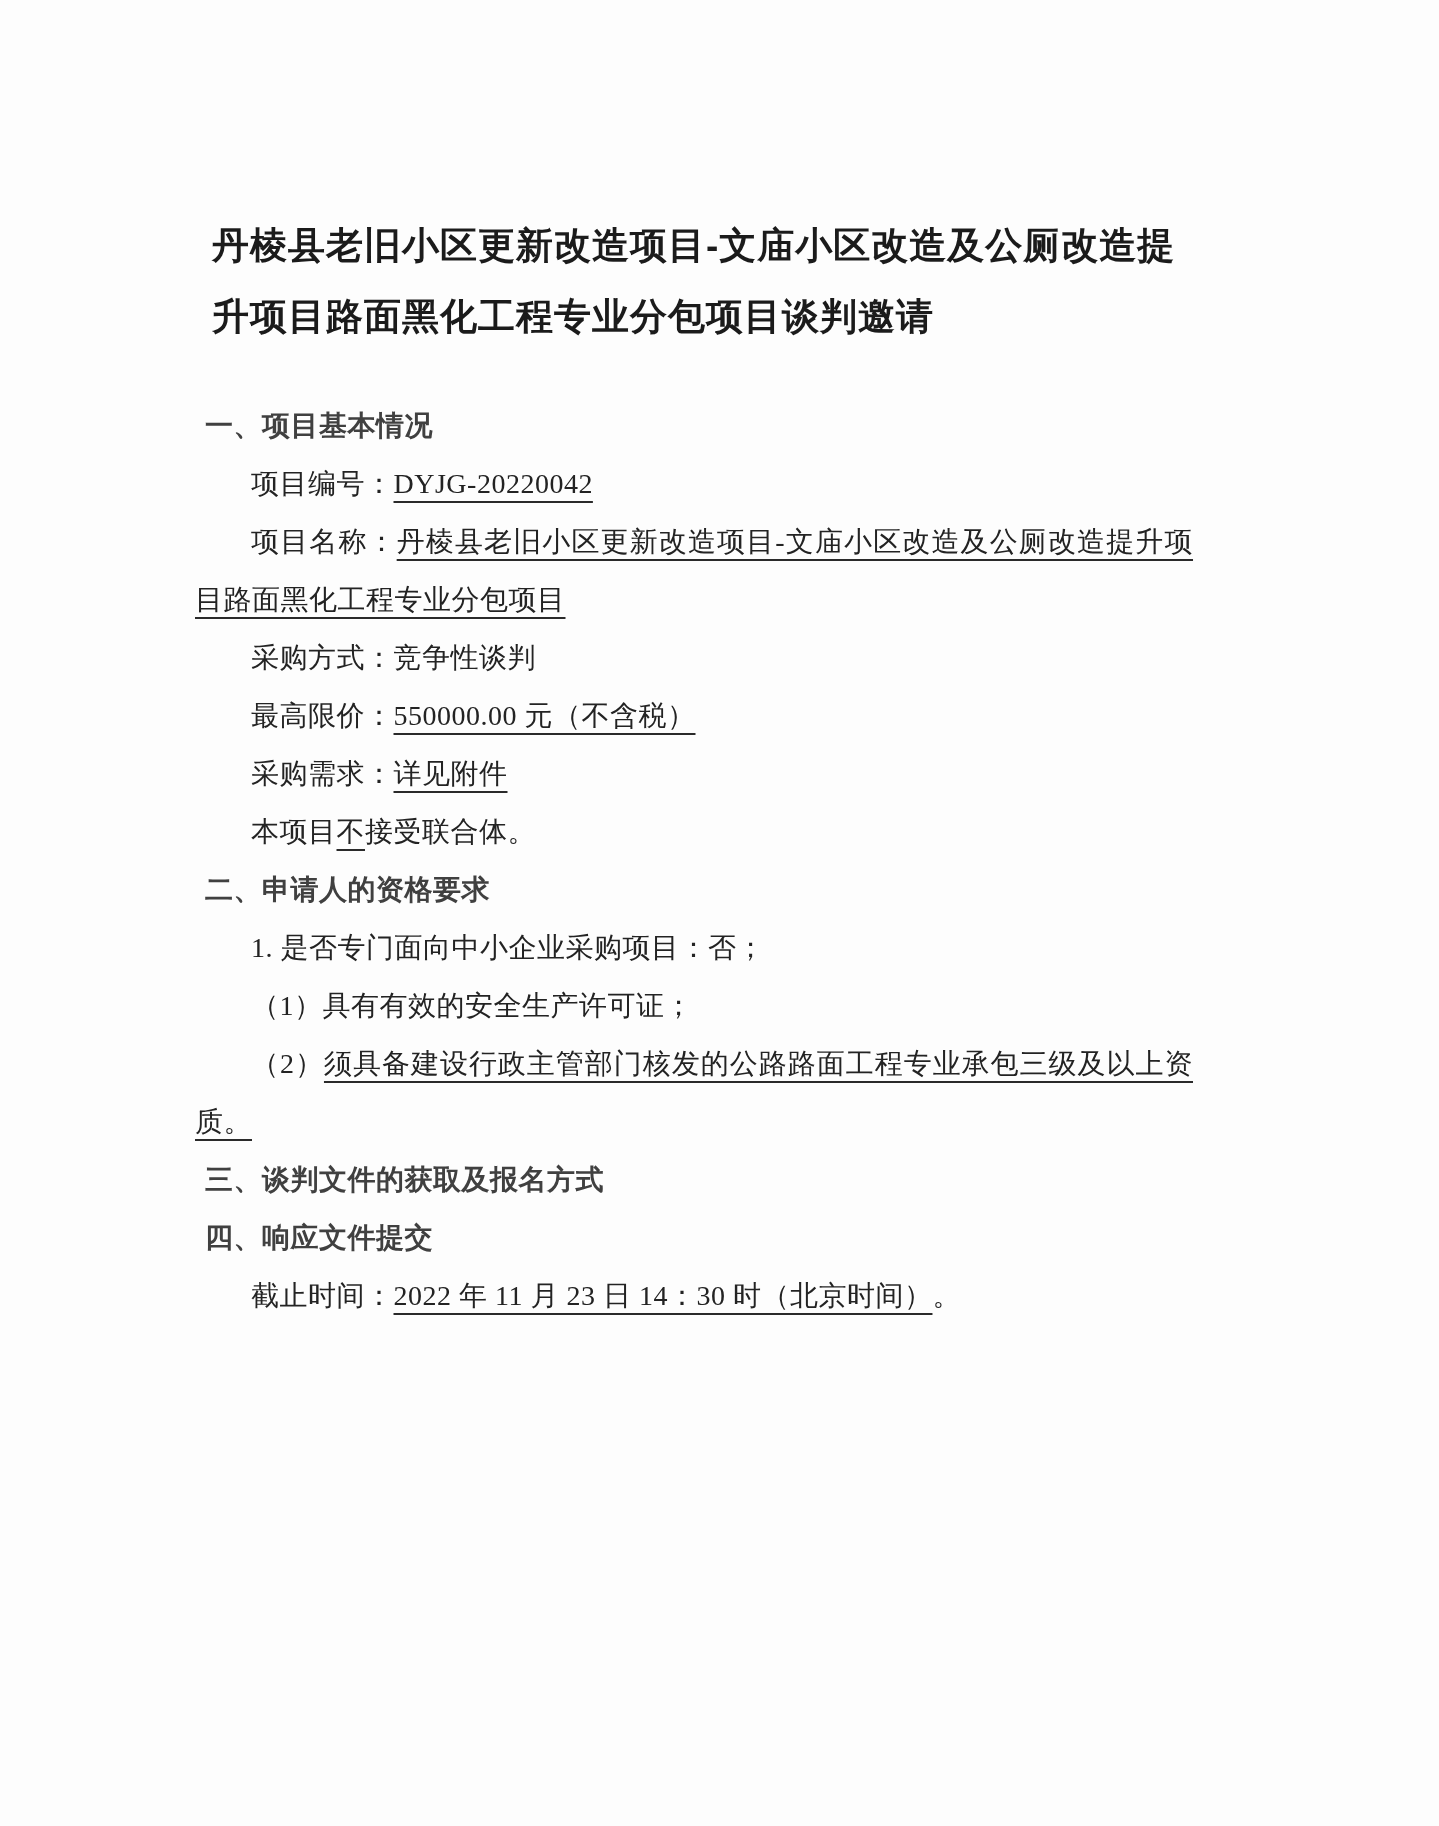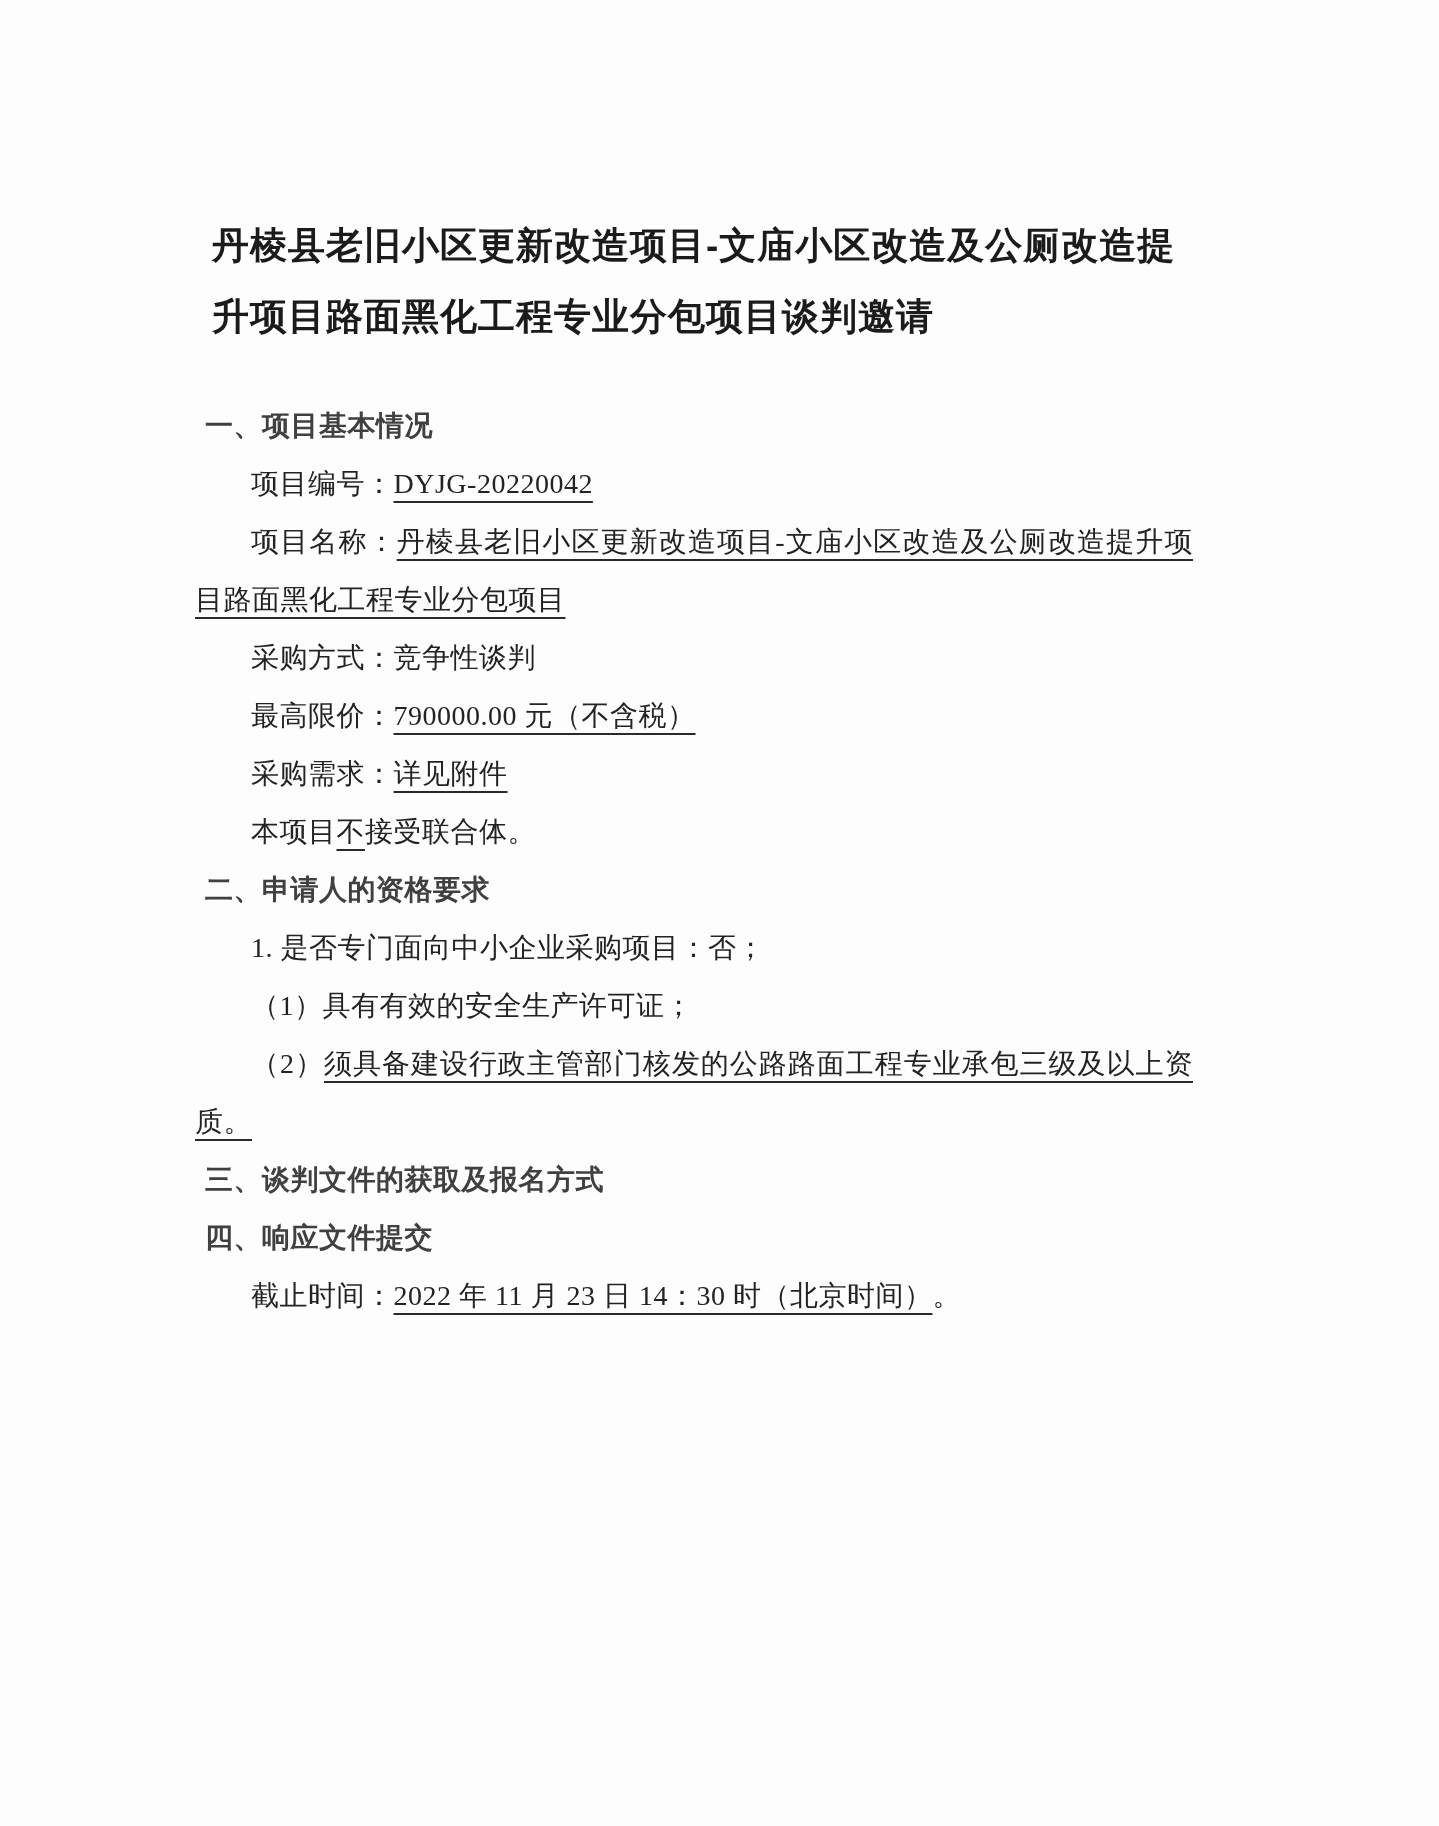--- a/index.html
+++ b/index.html
@@ -64,21 +64,21 @@
   </h1>
 
   <p class="heading first-heading">一、项目基本情况</p>
 
   <p class="item"><span>项目编号：</span><span class="u">DYJG-20220042</span></p>
 
   <p class="item"><span>项目名称：</span><span class="u">丹棱县老旧小区更新改造项目-文庙小区改造及公厕改造提升项目路面黑化工程专业分包项目</span></p>
 
   <p class="item"><span>采购方式：</span><span>竞争性谈判</span></p>
 
-  <p class="item"><span>最高限价：</span><span class="u">790000.00 元（不含税）</span></p>
+  <p class="item"><span>最高限价：</span><span class="u">550000.00 元（不含税）</span></p>
 
   <p class="item"><span>采购需求：</span><span class="u">详见附件</span></p>
 
   <p class="item"><span>本项目</span><span class="u">不</span><span>接受联合体。</span></p>
 
   <p class="heading">二、申请人的资格要求</p>
 
   <p class="item">1. 是否专门面向中小企业采购项目：否；</p>
 
 

